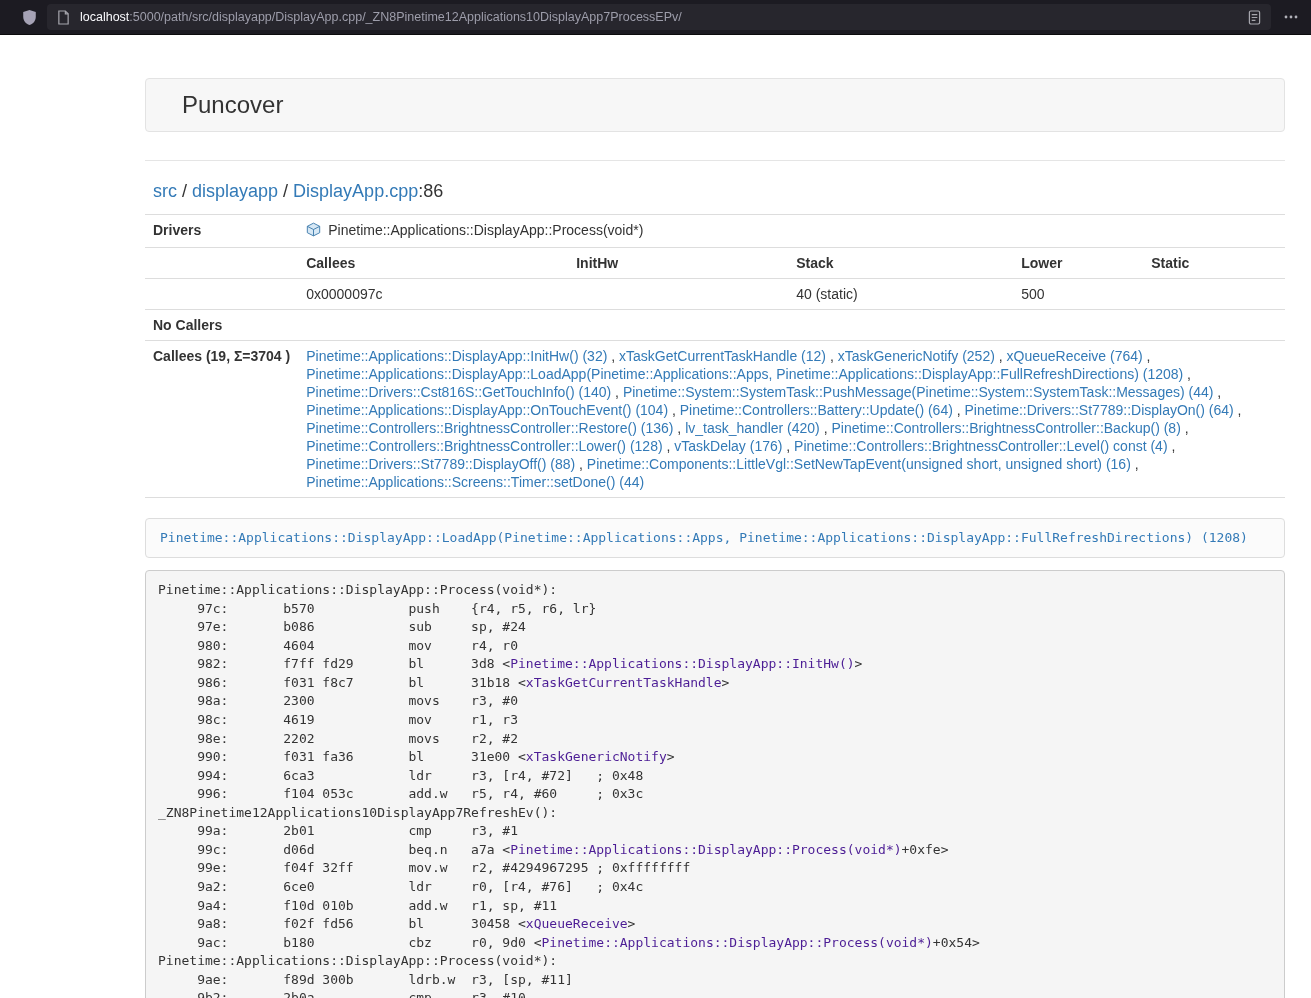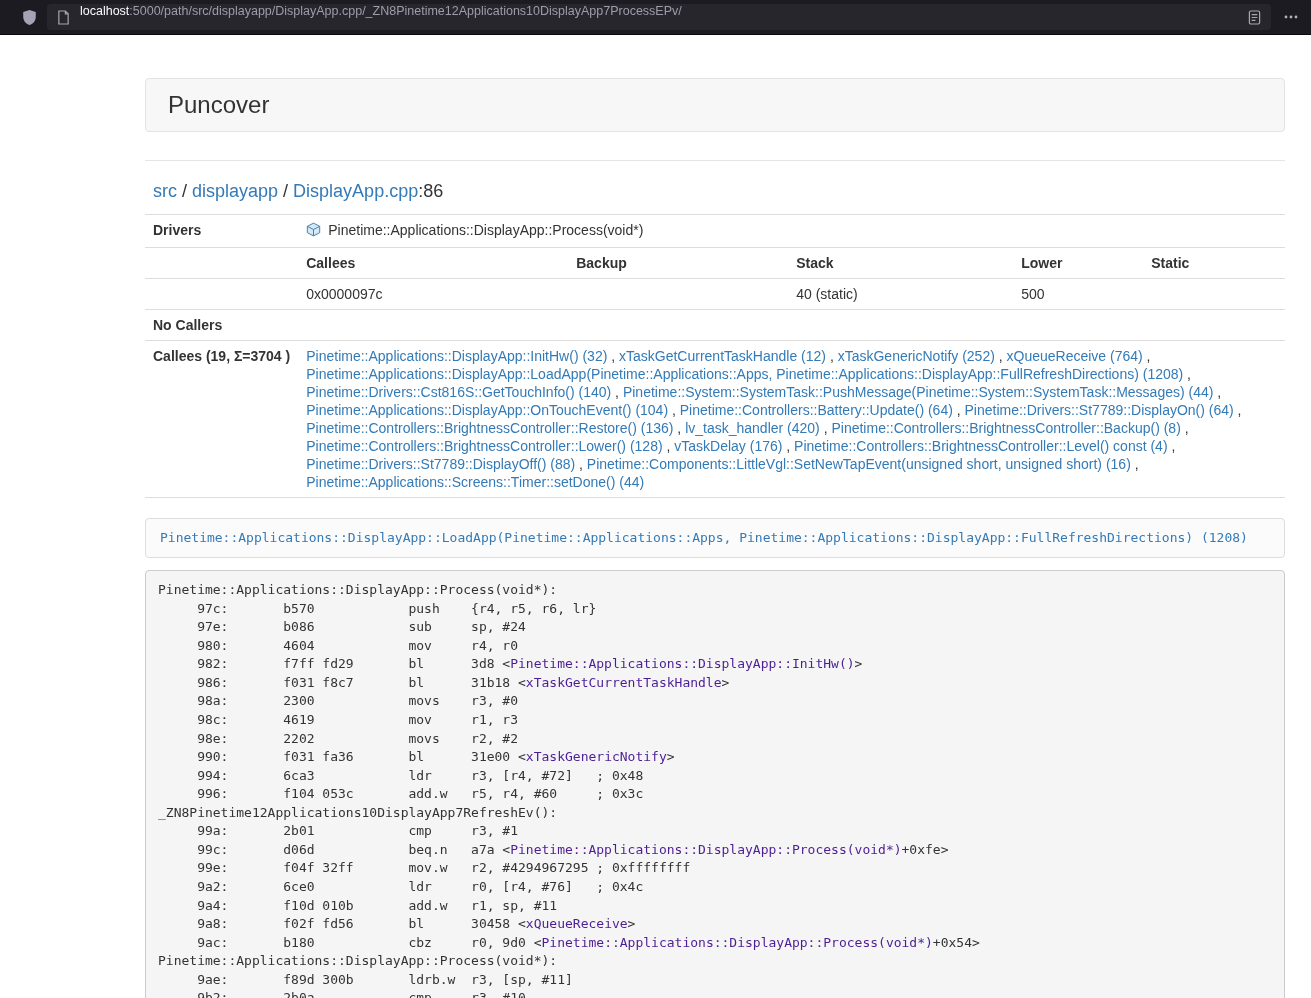--- a/index.html
+++ b/index.html
@@ -14,41 +14,41 @@
   
   .toolbar {
     display: flex; align-items: center;
     height: 35px; background: #1c1b22;
     border-bottom: 1px solid #0b0b0d;
   }
   .toolbar svg { display: block; }
   .icon-btn { display: flex; align-items: center; justify-content: center; }
   .shield-btn { margin: 0 10px 0 22px; }
   .urlbar {
-    flex: 1; display: flex; 
+    flex: 1; display: flex; align-items: center;
     height: 26px; min-width: 0;
     background: rgba(255,255,255,0.05);
     border-radius: 4px; padding: 0 10px; margin-right: 8px;
   }
   .page-info-btn { margin-right: 10px; }
   .url-text {
     flex: 1; font-size: 12.5px; color: #9d9daa;
     white-space: nowrap; overflow: hidden;
   }
   .url-host { color: #fbfbfe; }
   .reader-btn { margin-left: 8px; }
   .overflow-btn { margin: 0 12px 0 4px; }
 
   
   .content { position: relative; margin-left: 145px; width: 1140px; }
 
   .well-header {
     margin-top: 43px; background: #f7f7f7;
     border: 1px solid #e3e3e3; border-radius: 4px;
-    padding: 12px 22px;
+    padding: 12px 36px;
   }
   .well-header h1 { margin: 0; font-size: 24px; font-weight: 500; color: #333; }
 
   hr.divider { border: none; border-top: 1px solid #e5e5e5; margin: 28px 0 20px; }
 
   .breadcrumb { font-size: 18px; padding-left: 8px; margin-bottom: 12px; color: #333; }
 
   table.symbol-table {
     width: 100%; border-collapse: collapse; font-size: 14px;
     border-bottom: 1px solid #ddd; margin-top: 10px;
@@ -140,21 +140,21 @@
             <svg width="15" height="15" viewBox="0 0 16 16">
                 <path d="M8 1.2 L14.6 4.6 V11.4 L8 14.8 L1.4 11.4 V4.6 Z" fill="#d7e8f5" stroke="#3f7cac" stroke-width="1"></path>
                 <path d="M1.4 4.6 L8 8 L14.6 4.6 M8 8 V14.8" fill="none" stroke="#3f7cac" stroke-width="1"></path>
               </svg>
           </span><span>Pinetime::Applications::DisplayApp::Process(void*)</span>
         </td>
       </tr>
       <tr>
         <th class="rowlabel"></th>
         <th>Callees</th>
-        <th>Backup</th>
+        <th>InitHw</th>
         <th>Stack</th>
         <th>Lower</th>
         <th>Static</th>
       </tr>
       <tr>
         <td class="rowlabel"></td>
         <td>0x0000097c</td>
         <td></td>
         <td>40 (static)</td>
         <td>500</td>

